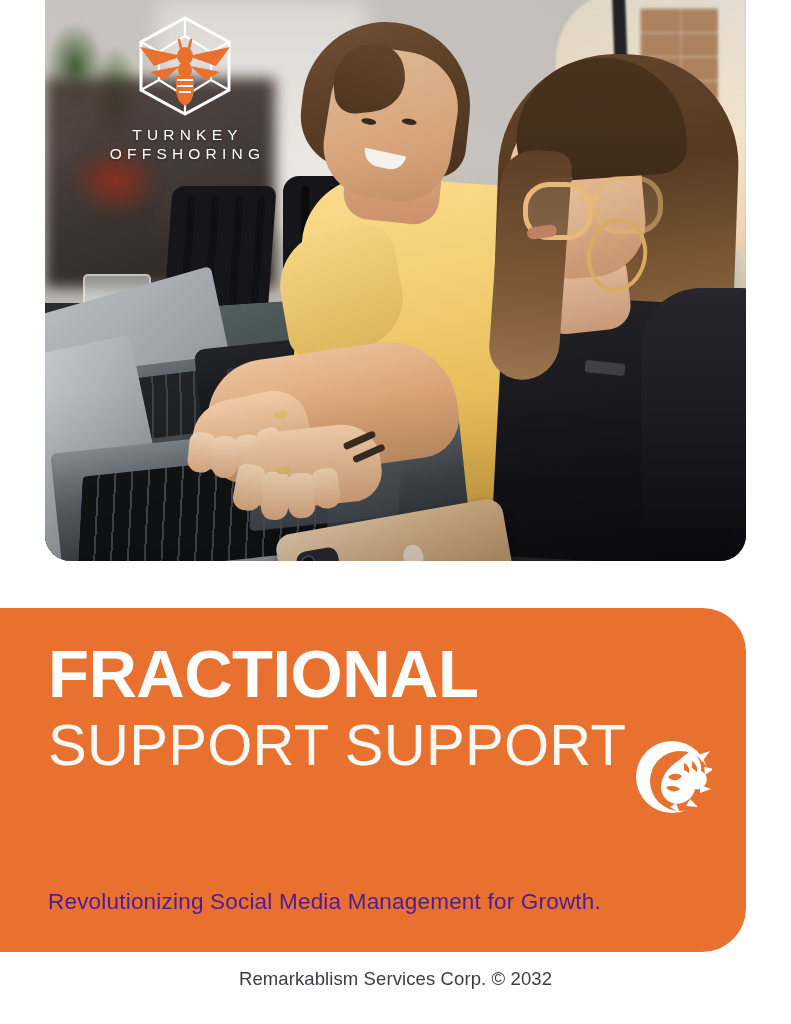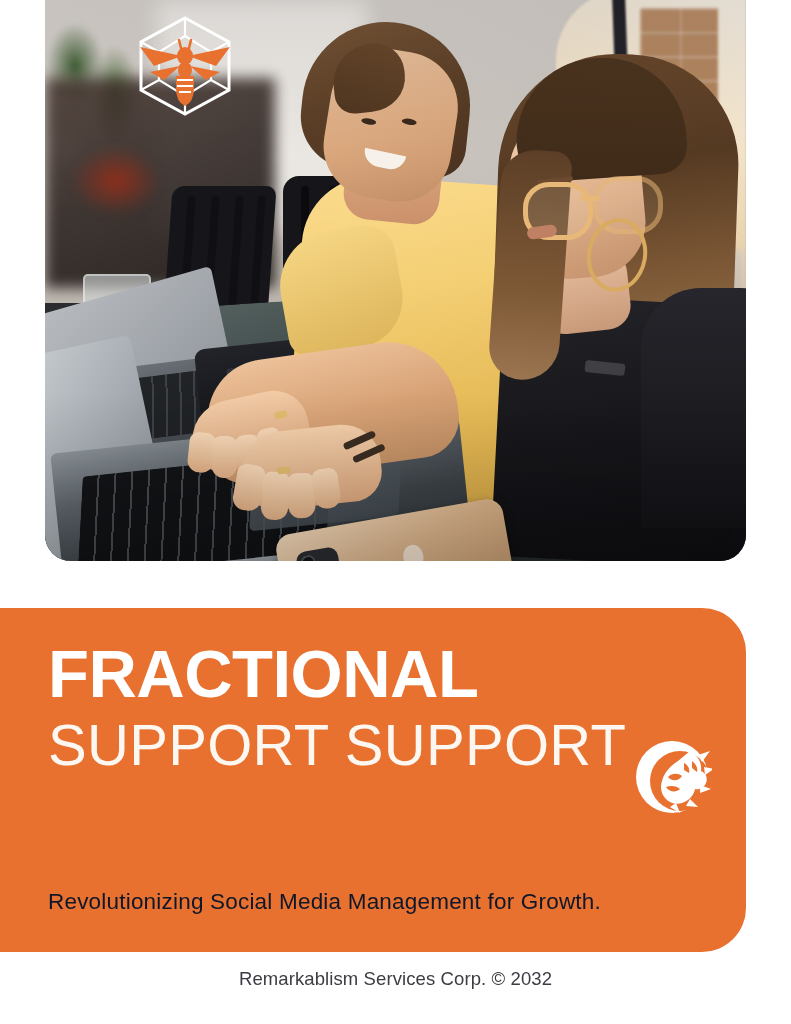--- a/index.html
+++ b/index.html
@@ -506,21 +506,21 @@
     line-height: 66px;
     font-weight: 300;
     letter-spacing: 0.3px;
     white-space: nowrap;
     margin-top: 2px;
   }
   .tagline {
     position: absolute;
     left: 48px;
     top: 281px;
-    color: #0f172a;
+    color: #4c1d95;
     font-size: 22.5px;
     font-weight: 400;
     letter-spacing: 0.2px;
     white-space: nowrap;
   }
   .lion-badge {
     position: absolute;
     left: 632px;
     top: 737px;
     width: 80px;
@@ -672,20 +672,24 @@
 
       <path d="M56,52 L26,58 L40,66 Z" fill="#e8712f"></path>
       <path d="M66,52 L96,58 L82,66 Z" fill="#e8712f"></path>
 
       <ellipse cx="61" cy="42" rx="8" ry="9" fill="#e8712f"></ellipse>
       <ellipse cx="61" cy="56" rx="7" ry="8" fill="#e8712f"></ellipse>
 
       <path d="M52,62 h18 v12 q0,14 -9,18 q-9,-4 -9,-18 z" fill="#e8712f"></path>
       <path d="M53,66 h16 M53,72 h16 M55,78 h12" stroke="#ffffff" stroke-width="2.2" fill="none"></path>
     </svg>
+    <div class="brand-wordmark">
+      <div>TURNKEY</div>
+      <div>OFFSHORING</div>
+    </div>
   </div>
 </div>
 
 <div class="title-panel">
   <div class="title-stack">
     <div class="title-line1">FRACTIONAL</div>
     <div class="title-line3">SUPPORT SUPPORT</div>
   </div>
   <div class="tagline">Revolutionizing Social Media Management for Growth.</div>
 </div>

